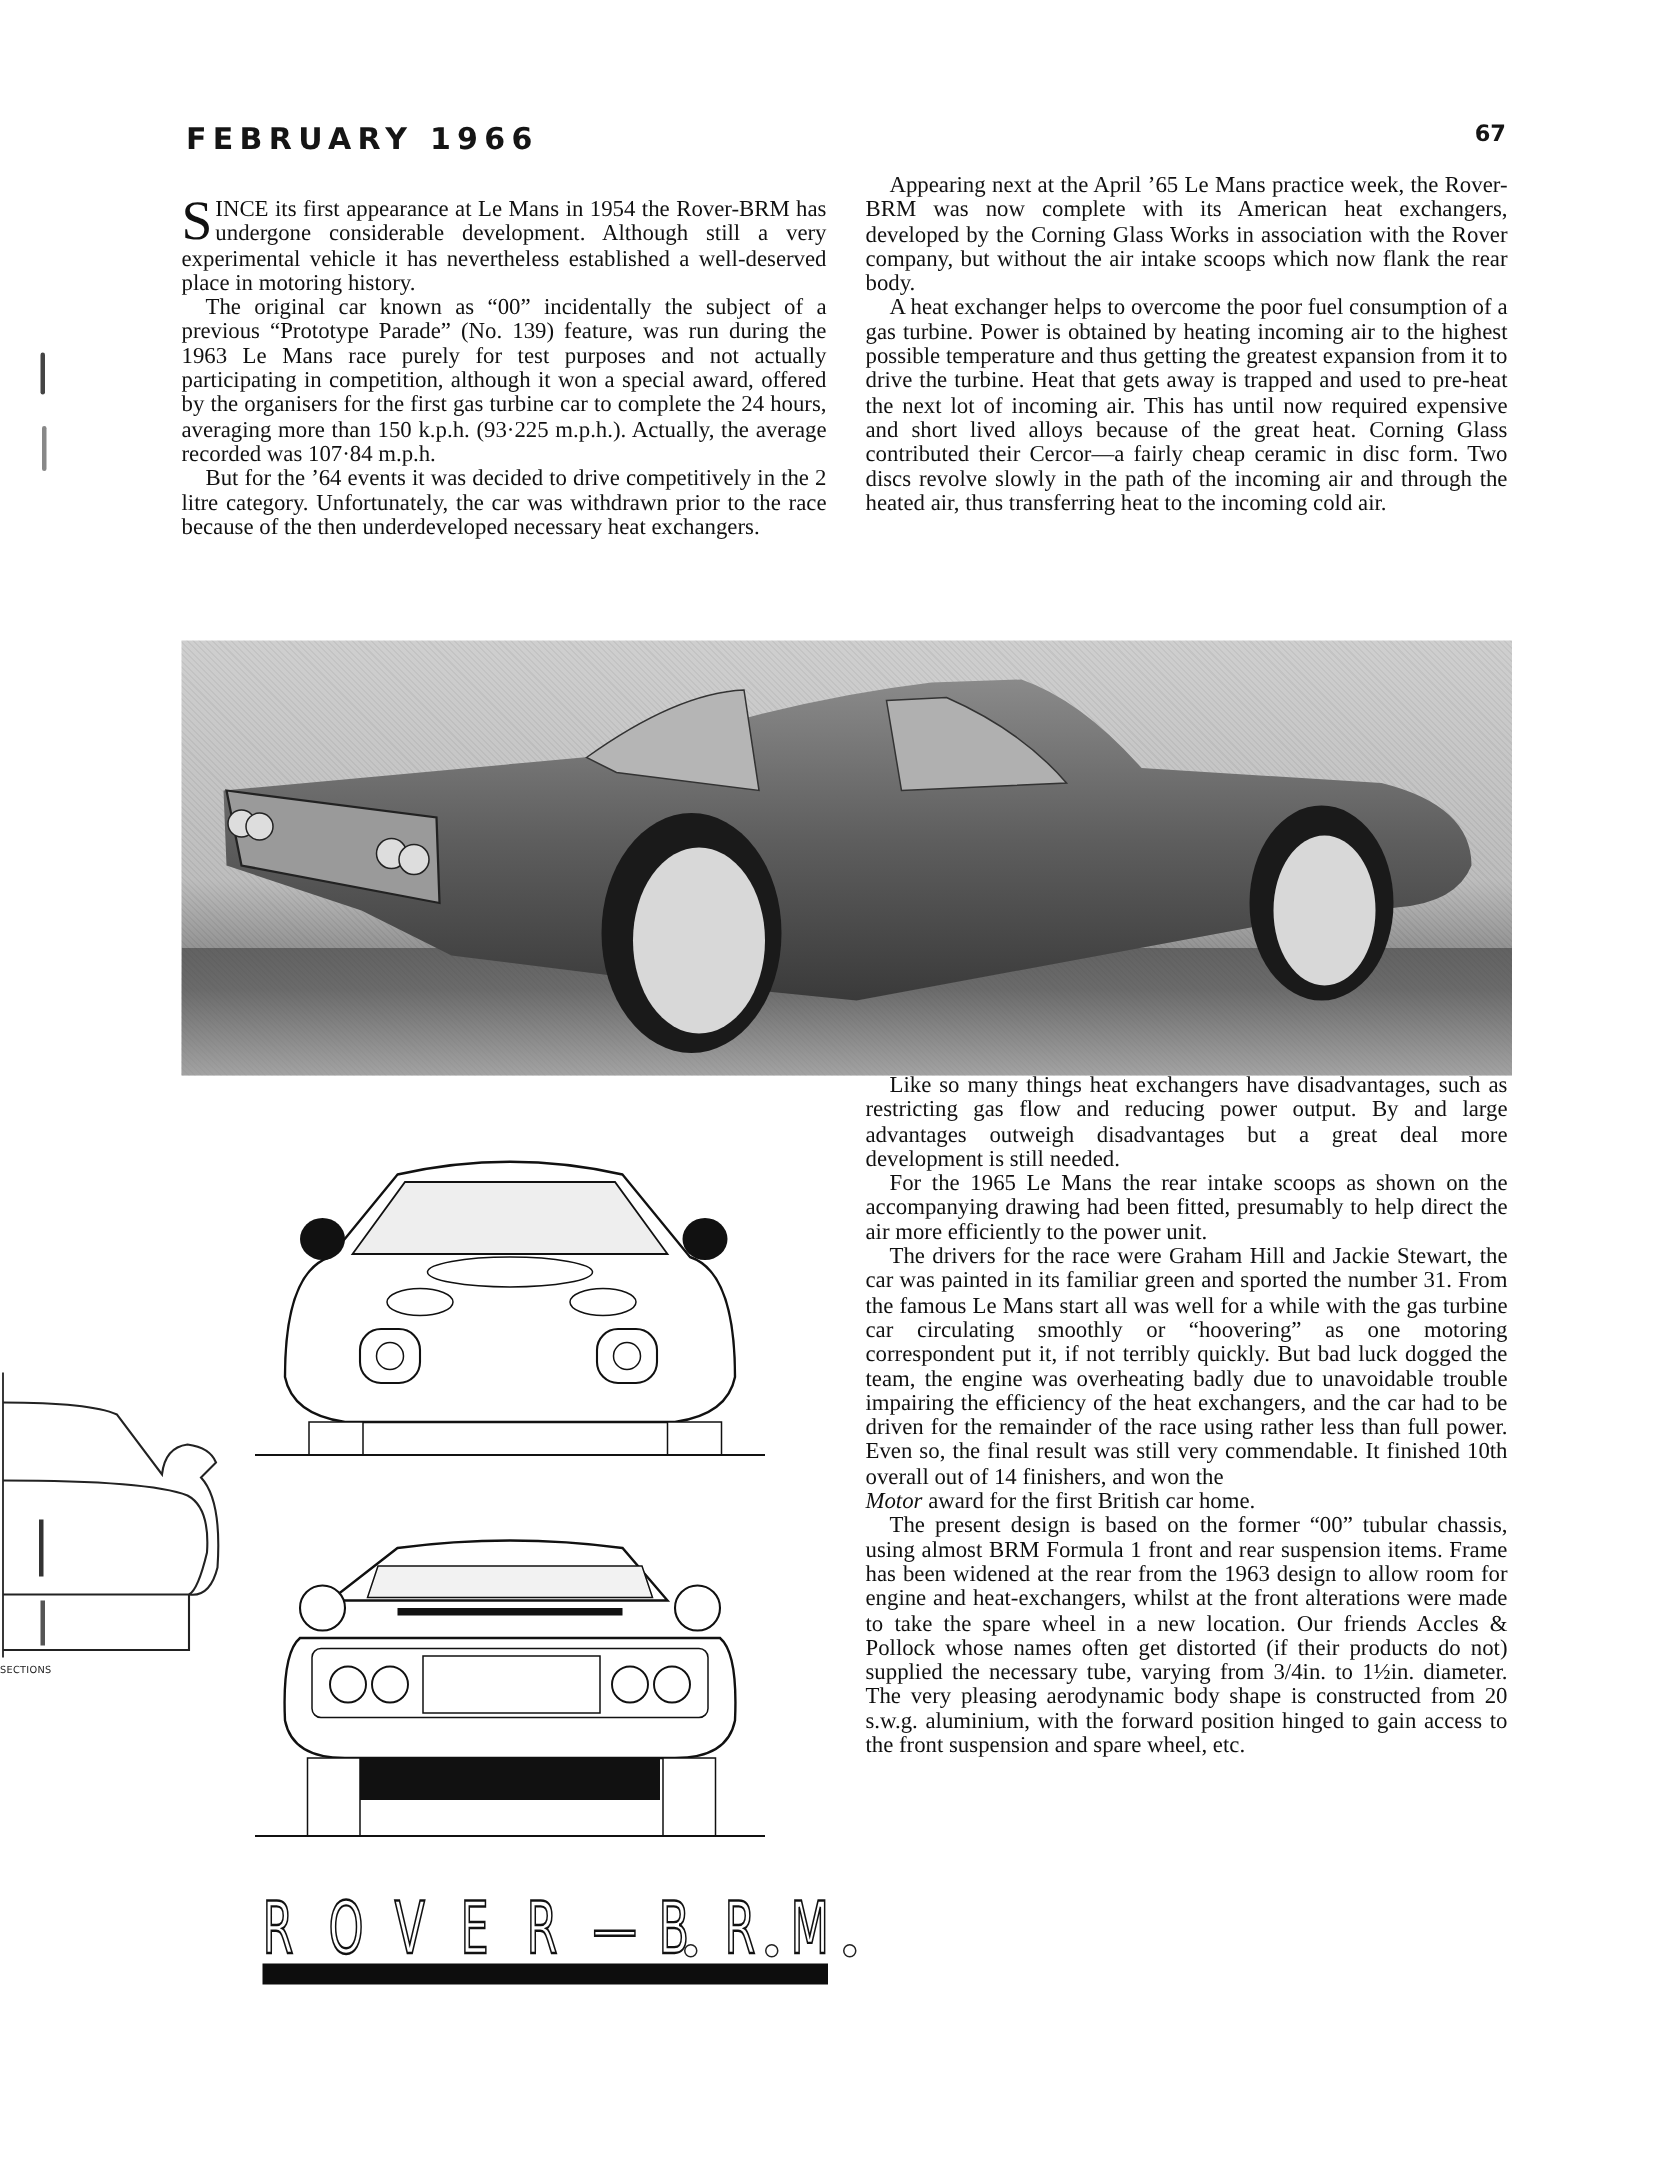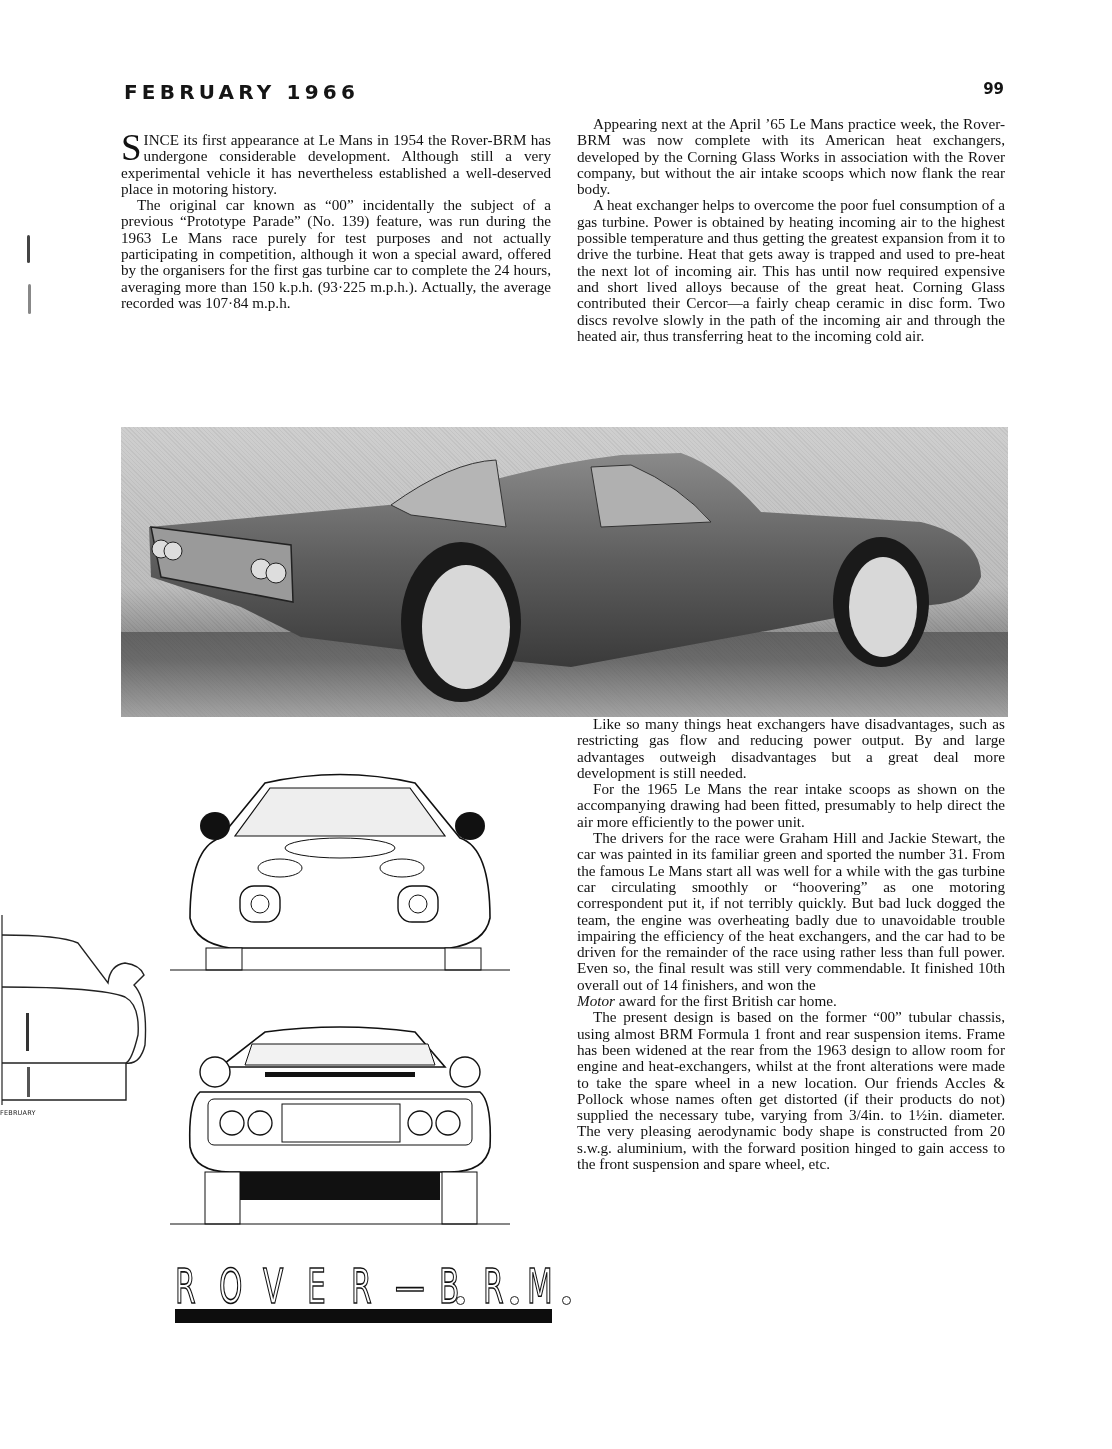--- a/index.html
+++ b/index.html
@@ -31,26 +31,27 @@
   .title-bar{position:absolute;left:0;top:47px;width:377px;height:14px;background:#0d0d0d;}
   .title-dot{position:absolute;top:1296px;width:7px;height:7px;border:1.4px solid #222;border-radius:50%;}
   .sections-label{position:absolute;left:0;top:1109px;font-family:"DejaVu Sans","Liberation Sans",sans-serif;font-size:6.5px;letter-spacing:.2px;color:#222;}
   .margin-mark{position:absolute;width:3px;background:#444;border-radius:2px;}
 </style>
 </head>
 <body>
 
 <div class="header">
   <div class="running-head">FEBRUARY 1966</div>
-  <div class="page-number">99</div>
+  <div class="page-number">67</div>
 </div>
 
 <div class="col col-left">
   <p class="noindent"><span class="dropcap">S</span><span>INCE its first appearance at Le Mans in 1954 the Rover-BRM has undergone considerable development. Although still a very experimental vehicle it has nevertheless established a well-deserved place in motoring history.</span></p>
   <p>The original car known as “00” incidentally the subject of a previous “Prototype Parade” (No. 139) feature, was run during the 1963 Le Mans race purely for test purposes and not actually participating in competition, although it won a special award, offered by the organisers for the first gas turbine car to complete the 24 hours, averaging more than 150 k.p.h. (93·225 m.p.h.). Actually, the average recorded was 107·84 m.p.h.</p>
+  <p>But for the ’64 events it was decided to drive competitively in the 2 litre category. Unfortunately, the car was withdrawn prior to the race because of the then underdeveloped necessary heat exchangers.</p>
 </div>
 
 <div class="col col-right">
   <p>Appearing next at the April ’65 Le Mans practice week, the Rover-BRM was now complete with its American heat exchangers, developed by the Corning Glass Works in association with the Rover company, but without the air intake scoops which now flank the rear body.</p>
   <p>A heat exchanger helps to overcome the poor fuel consumption of a gas turbine. Power is obtained by heating incoming air to the highest possible temperature and thus getting the greatest expansion from it to drive the turbine. Heat that gets away is trapped and used to pre-heat the next lot of incoming air. This has until now required expensive and short lived alloys because of the great heat. Corning Glass contributed their Cercor—a fairly cheap ceramic in disc form. Two discs revolve slowly in the path of the incoming air and through the heated air, thus transferring heat to the incoming cold air.</p>
 </div>
 
 <div class="photo">
   <svg width="887" height="290" viewBox="0 0 887 290">
     <defs>
@@ -85,21 +86,21 @@
 </div>
 
 <svg class="drawing" style="left:0;top:905px" width="170" height="205" viewBox="0 0 170 205">
   <line x1="2" y1="10" x2="2" y2="200" stroke="#222" stroke-width="1.2"></line>
   <path d="M2 30 Q60 30 78 38 L108 78 Q110 60 125 58 Q140 60 144 70 L134 80 Q148 95 145 140 Q140 160 126 158 L2 158" fill="none" stroke="#222" stroke-width="1.4"></path>
   <path d="M2 82 Q100 82 125 92 Q140 100 138 130 Q132 155 126 158" fill="none" stroke="#222" stroke-width="1.4"></path>
   <path d="M126 158 L126 195 L2 195" fill="none" stroke="#222" stroke-width="1.4"></path>
   <rect x="26" y="108" width="3" height="38" fill="#333"></rect>
   <rect x="27" y="162" width="3" height="30" fill="#555"></rect>
 </svg>
-<div class="sections-label">FEBRUARY</div>
+<div class="sections-label">SECTIONS</div>
 
 <svg class="drawing" style="left:170px;top:768px" width="340" height="210" viewBox="0 0 340 210">
   <path d="M95 15 Q170 -2 245 15 L290 70 Q320 80 320 150 Q315 175 280 180 L60 180 Q25 175 20 150 Q20 80 50 70 Z" fill="#fff" stroke="#111" stroke-width="1.6"></path>
   <path d="M100 20 L240 20 L275 68 L65 68 Z" fill="#eee" stroke="#111" stroke-width="1.2"></path>
   <ellipse cx="45" cy="58" rx="15" ry="14" fill="#111"></ellipse>
   <ellipse cx="300" cy="58" rx="15" ry="14" fill="#111"></ellipse>
   <ellipse cx="170" cy="80" rx="55" ry="10" fill="#fff" stroke="#111"></ellipse>
   <ellipse cx="110" cy="100" rx="22" ry="9" fill="#fff" stroke="#111"></ellipse>
   <ellipse cx="232" cy="100" rx="22" ry="9" fill="#fff" stroke="#111"></ellipse>
   <rect x="70" y="118" width="40" height="36" rx="14" fill="#fff" stroke="#111" stroke-width="1.4"></rect>

